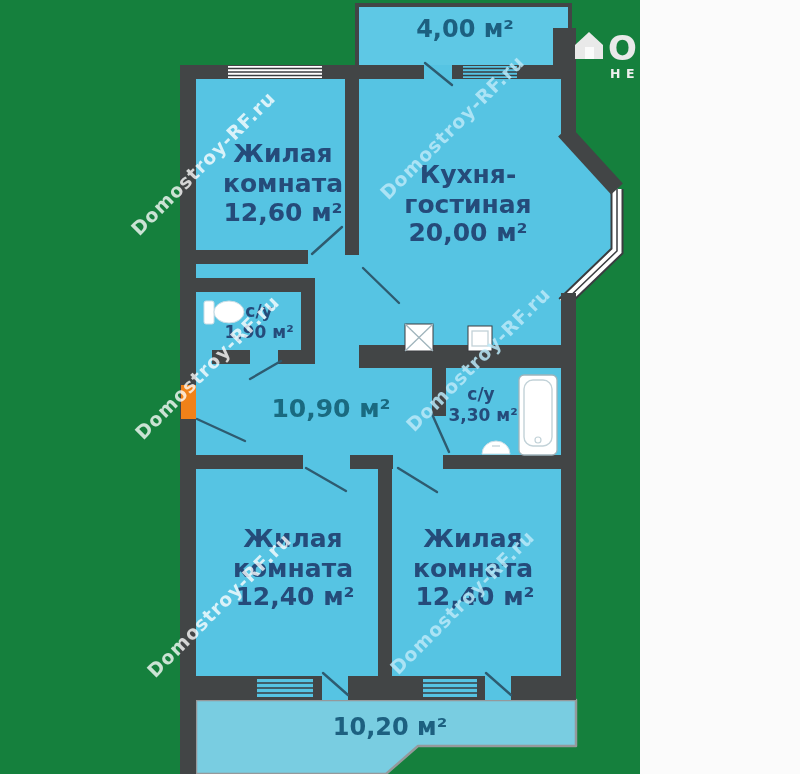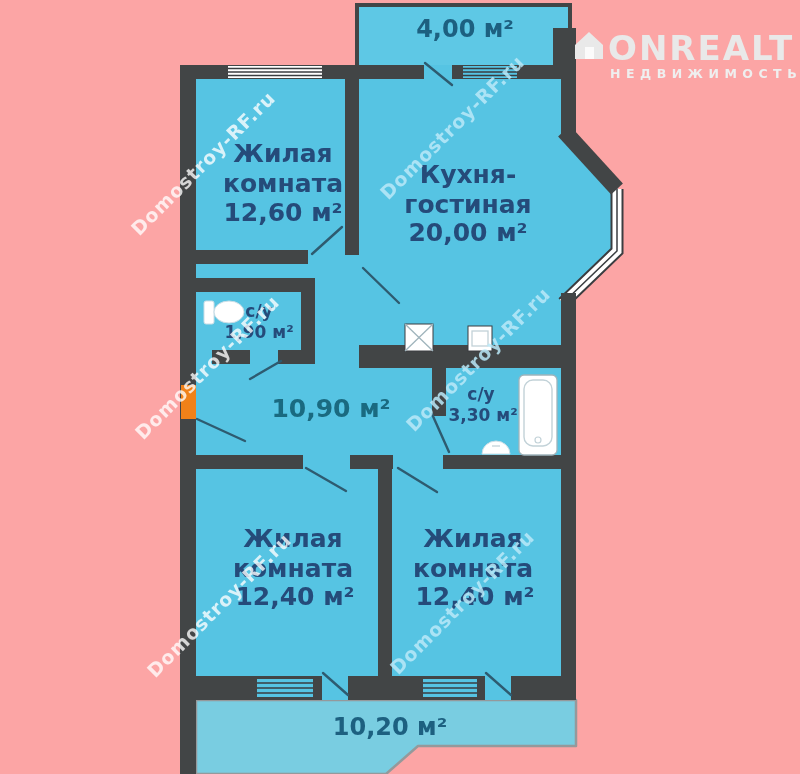--- a/index.html
+++ b/index.html
@@ -1,16 +1,16 @@
 <!DOCTYPE html>
 <html><head>
 <meta charset="utf-8">
 <style>
   html,body{margin:0;padding:0;background:#fbfbfb;}
-  .stage{position:relative;width:800px;height:774px;background:#fca5a5;overflow:hidden;
+  .stage{position:relative;width:640px;height:774px;background:#15803d;overflow:hidden;
          font-family:"DejaVu Sans",sans-serif;}
   svg text{font-family:"DejaVu Sans",sans-serif;}
   .room-label{font-size:25px;font-weight:bold;fill:#254b7a;}
   .small-label{font-size:17px;font-weight:bold;fill:#254b7a;}
   .hall-label{font-size:25px;font-weight:bold;fill:#1a6a80;}
   .balcony-label{font-size:24px;font-weight:bold;fill:#1d6080;}
   .wm{font-size:19px;font-weight:bold;letter-spacing:1px;}
   .wm-light{fill:rgba(255,255,255,0.78);}
   .wm-blue{fill:rgba(186,233,248,0.85);}
   .logo-title{font-size:34px;font-weight:bold;fill:#e9e9e9;letter-spacing:2px;}

